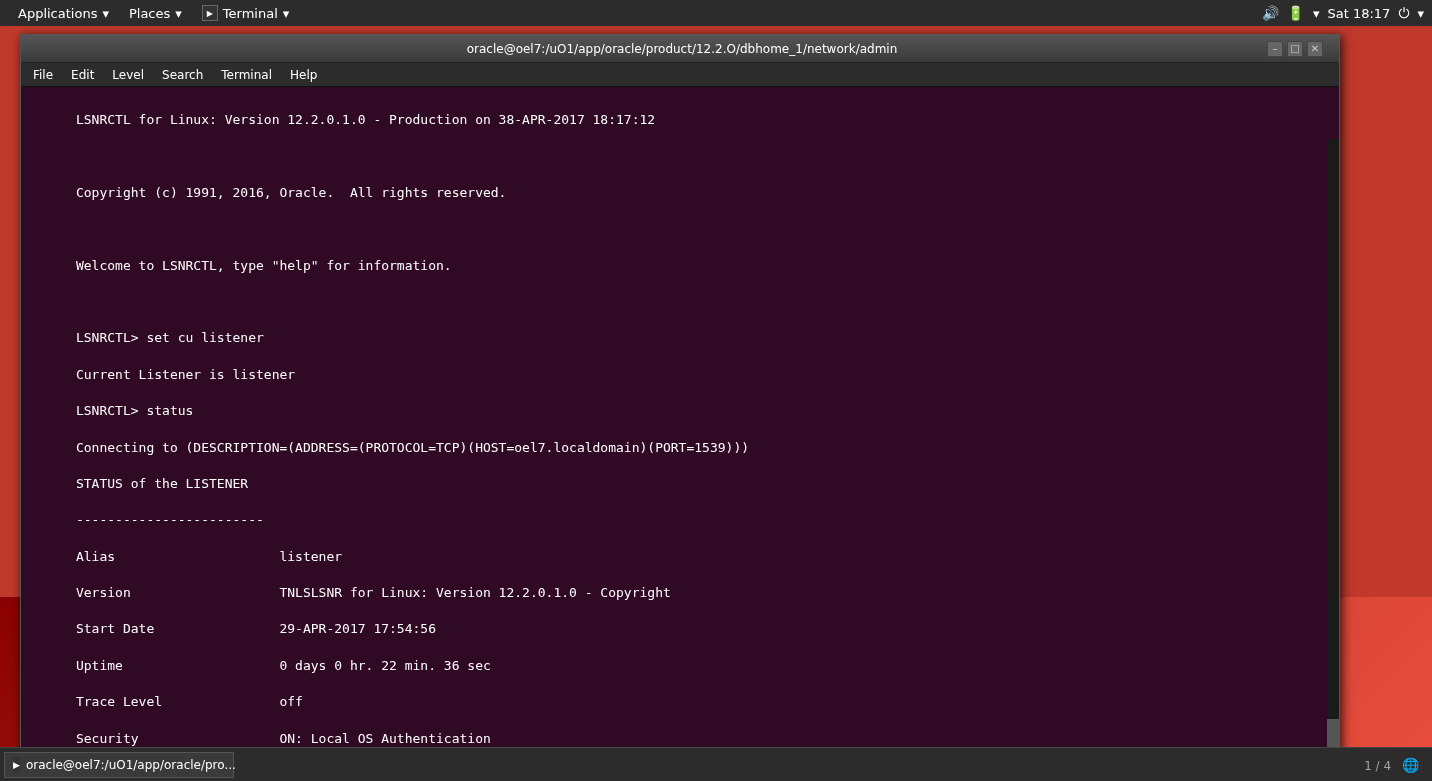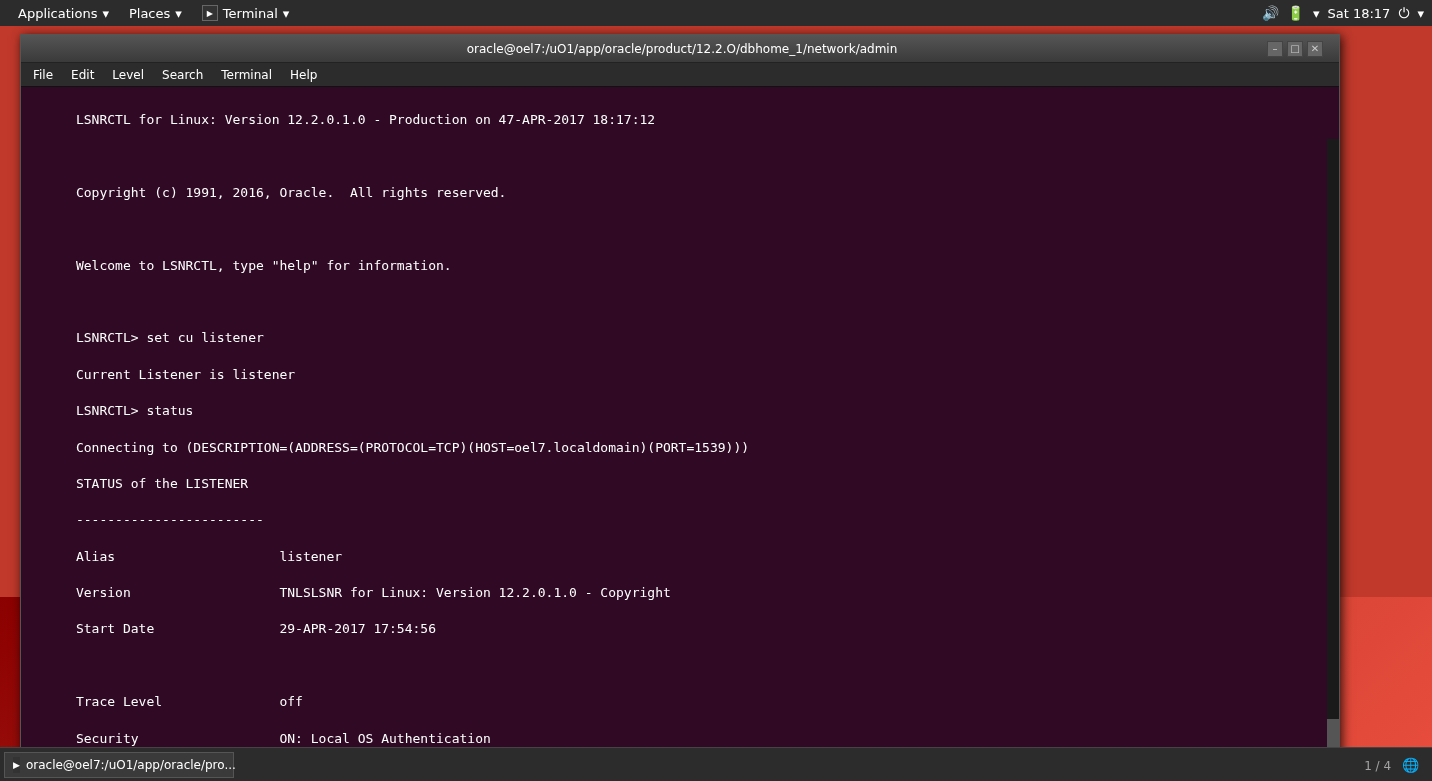--- a/index.html
+++ b/index.html
@@ -263,36 +263,36 @@
     <div class="menu-item">File</div>
     <div class="menu-item">Edit</div>
     <div class="menu-item">Level</div>
     <div class="menu-item">Search</div>
     <div class="menu-item">Terminal</div>
     <div class="menu-item">Help</div>
   </div>
 
   <div style="position:relative; display:flex;">
     <div class="terminal-content" style="flex:1; overflow-x:hidden;">
-      <span>LSNRCTL for Linux: Version 12.2.0.1.0 - Production on 47-APR-2017 18:17:12</span><br>
+      <span>LSNRCTL for Linux: Version 12.2.0.1.0 - Production on 38-APR-2017 18:17:12</span><br>
       <span></span><br>
       <span>Copyright (c) 1991, 2016, Oracle.  All rights reserved.</span><br>
       <span></span><br>
       <span>Welcome to LSNRCTL, type "help" for information.</span><br>
       <span></span><br>
       <span>LSNRCTL&gt; set cu listener</span><br>
       <span>Current Listener is listener</span><br>
       <span>LSNRCTL&gt; status</span><br>
       <span>Connecting to (DESCRIPTION=(ADDRESS=(PROTOCOL=TCP)(HOST=oel7.localdomain)(PORT=1539)))</span><br>
       <span>STATUS of the LISTENER</span><br>
       <span>------------------------</span><br>
       <span>Alias                     listener</span><br>
       <span>Version                   TNLSLSNR for Linux: Version 12.2.0.1.0 - Copyright</span><br>
       <span>Start Date                29-APR-2017 17:54:56</span><br>
-      <br>
+      <span>Uptime                    0 days 0 hr. 22 min. 36 sec</span><br>
       <span>Trace Level               off</span><br>
       <span>Security                  ON: Local OS Authentication</span><br>
       <span>SNMP                      OFF</span><br>
       <br>
       <br>
       <br>
       <br>
       <br>
       <br>
       <br>

